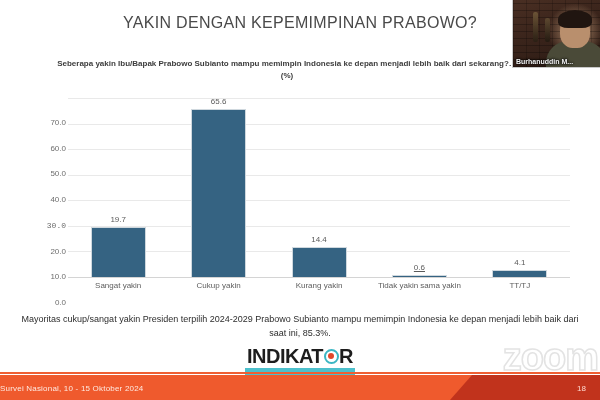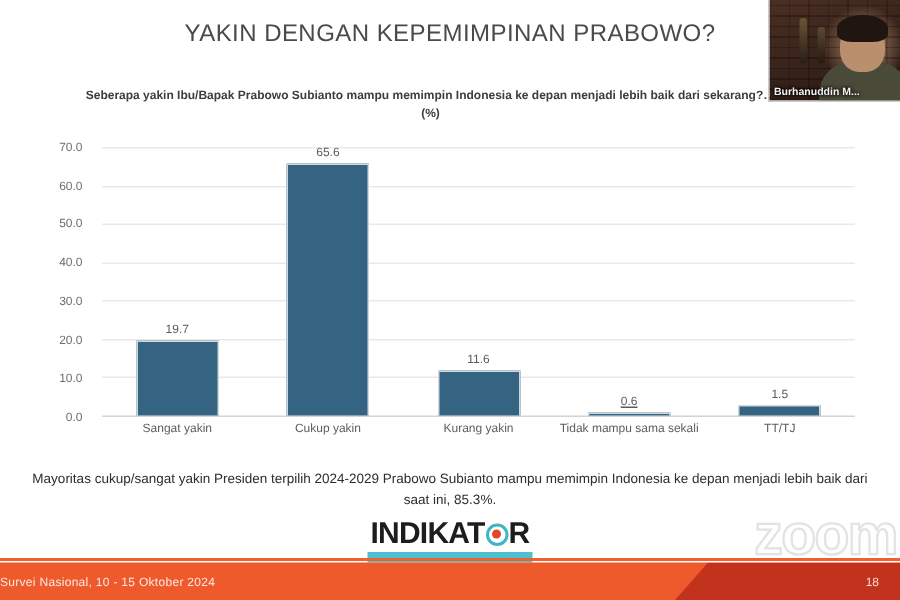--- a/index.html
+++ b/index.html
@@ -35,24 +35,25 @@
 
   
   .chart-wrap {
     position:absolute;
     left:20px; top:98px; width:560px; height:210px;
   }
   .y-axis {
     position:absolute; left:0; top:0; width:46px; height:180px;
   }
   .y-tick {
-    position:absolute; right:11px;
+    position:absolute; right:0;
     transform:translateY(-50%);
     font-size:8px; color:#6d6d6d;
     white-space:nowrap;
+    margin-top:24px;
   }
   .plot {
     position:absolute; left:48px; top:0; right:10px; height:180px;
     border-bottom:1px solid #d4d4d4;
   }
   .gridline {
     position:absolute; left:0; right:0; height:1px;
     background:#e9e9e9;
   }
   .bars {
@@ -250,21 +251,21 @@
   <div class="slide-title">YAKIN DENGAN KEPEMIMPINAN PRABOWO?</div>
 
   <div class="slide-subtitle">Seberapa yakin Ibu/Bapak Prabowo Subianto mampu memimpin Indonesia ke depan menjadi lebih baik dari sekarang?…(%)</div>
 
   <div class="chart-wrap">
     <div class="y-axis">
         <div class="y-tick" style="top: 0%;">70.0</div>
         <div class="y-tick" style="top: 14.2857%;">60.0</div>
         <div class="y-tick" style="top: 28.5714%;">50.0</div>
         <div class="y-tick" style="top: 42.8571%;">40.0</div>
-        <div class="y-tick" style="top: 57.1429%;">30.0</div>
+        <div class="y-tick" style="top: 57.1429%; font-family: Liberation Mono, monospace;">30.0</div>
         <div class="y-tick" style="top: 71.4286%;">20.0</div>
         <div class="y-tick" style="top: 85.7143%;">10.0</div>
         <div class="y-tick" style="top: 100%;">0.0</div>
       </div>
     <div class="plot">
       <div class="gridline" style="top: 0%;"></div>
         <div class="gridline" style="top: 14.2857%;"></div>
         <div class="gridline" style="top: 28.5714%;"></div>
         <div class="gridline" style="top: 42.8571%;"></div>
         <div class="gridline" style="top: 57.1429%;"></div>
@@ -273,38 +274,38 @@
         <div class="bars">
           <div class="bar-slot">
             <div class="bar-value" style="bottom: calc(28.1429% + 3px);">19.7</div>
             <div class="bar" style="height: 28.1429%; background: rgb(53, 99, 130);"></div>
           </div>
           <div class="bar-slot">
             <div class="bar-value" style="bottom: calc(93.7143% + 3px);">65.6</div>
             <div class="bar" style="height: 93.7143%; background: rgb(53, 99, 130);"></div>
           </div>
           <div class="bar-slot">
-            <div class="bar-value" style="bottom: calc(16.5714% + 3px);">11.6</div>
+            <div class="bar-value" style="bottom: calc(16.5714% + 3px);">14.4</div>
             <div class="bar" style="height: 16.5714%; background: rgb(53, 99, 130);"></div>
           </div>
           <div class="bar-slot">
             <div class="bar-value" style="bottom: calc(0.857143% + 3px); text-decoration: underline;">0.6</div>
             <div class="bar" style="height: 0.857143%; background: rgb(53, 99, 130);"></div>
           </div>
           <div class="bar-slot">
-            <div class="bar-value" style="bottom: calc(3.71429% + 3px);">1.5</div>
+            <div class="bar-value" style="bottom: calc(3.71429% + 3px);">4.1</div>
             <div class="bar" style="height: 3.71429%; background: rgb(53, 99, 130);"></div>
           </div>
         </div>
     </div>
     <div class="x-labels">
         <div class="x-label">Sangat yakin</div>
         <div class="x-label">Cukup yakin</div>
         <div class="x-label">Kurang yakin</div>
-        <div class="x-label">Tidak mampu sama sekali</div>
+        <div class="x-label">Tidak yakin sama yakin</div>
         <div class="x-label">TT/TJ</div>
       </div>
   </div>
 
   <div class="conclusion">Mayoritas cukup/sangat yakin Presiden terpilih 2024-2029 Prabowo Subianto mampu memimpin Indonesia ke depan menjadi lebih baik dari saat ini, 85.3%.</div>
 
   <div class="logo-block">
     <div class="logo-text">
       <span>INDIKAT</span>
       <span class="logo-eye"></span>

